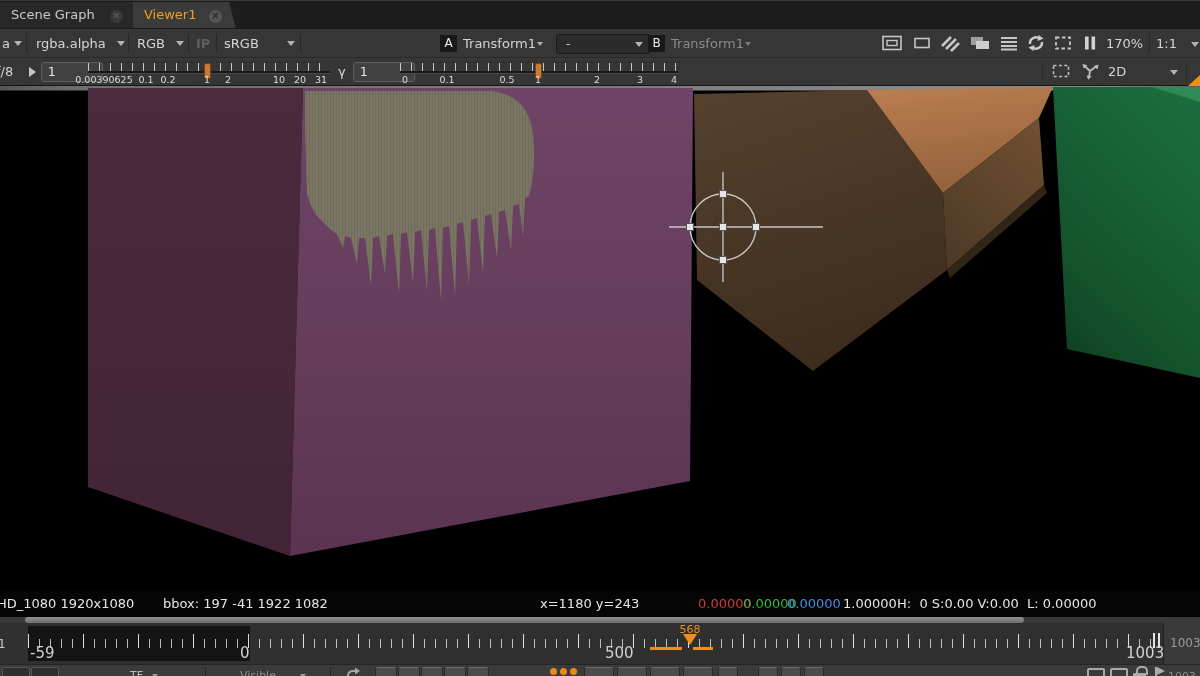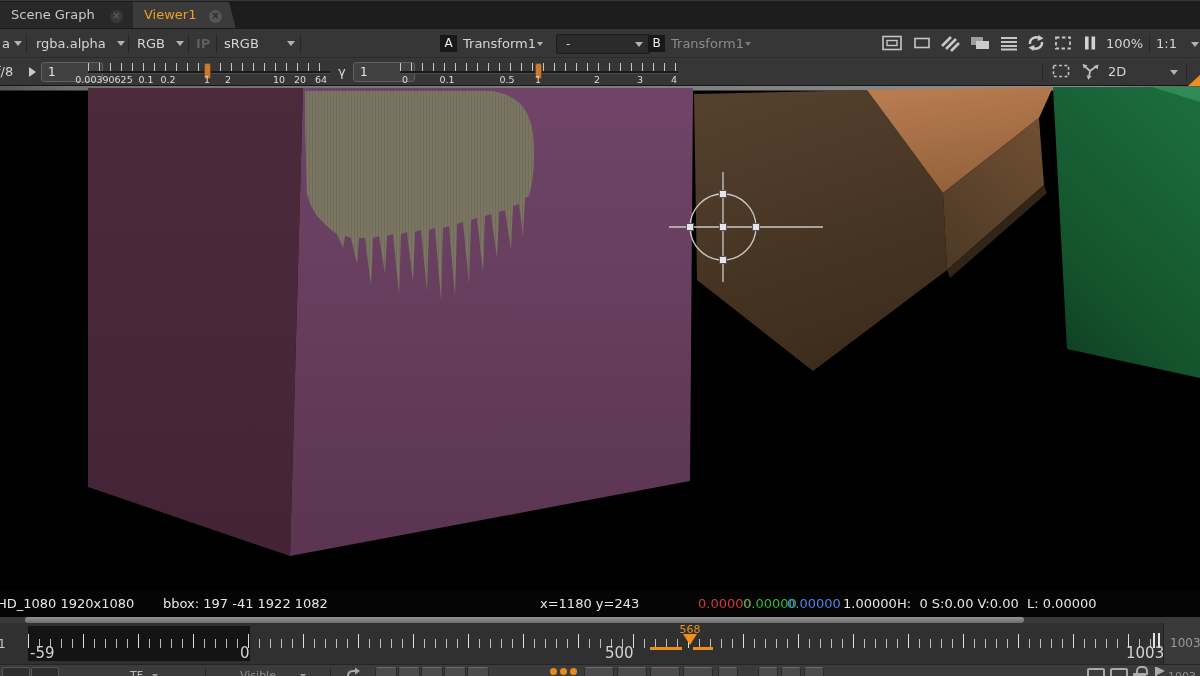--- a/index.html
+++ b/index.html
@@ -168,42 +168,42 @@
       <path d="M9.5,17 L4.5,13.5 L10.5,11 Z" fill="#cccccc"></path>
     </svg>
     <svg class="t1icon" style="left:1052px;" width="22" height="18" viewBox="0 0 22 18">
       <rect x="4" y="3.5" width="14" height="11" fill="none" stroke="#c6c6c6" stroke-width="1.8" stroke-dasharray="3.5 2.5"></rect>
     </svg>
     <svg class="t1icon" style="left:1080px;" width="20" height="18" viewBox="0 0 20 18">
       <rect x="5" y="2.5" width="3.6" height="13" fill="#d2d2d2"></rect>
       <rect x="11.5" y="2.5" width="3.6" height="13" fill="#d2d2d2"></rect>
     </svg>
 
-    <span class="tlabel" style="left:1106px;">100%</span>
+    <span class="tlabel" style="left:1106px;">170%</span>
     <span class="vsep" style="left:1149px;"></span>
     <span class="tlabel" style="left:1156px;">1:1</span>
     <span class="darr" style="left:1191px;top:13px;"></span>
   </div>
 
   <div class="toolbar2">
     <span class="tlabel" style="left:-4px;top:6px;">f/8</span>
     <span class="expander"></span>
     <div class="numbox" style="left:41px;">1</div>
 
     <div class="slider-ticks" style="left:88px;width:242px;"></div>
     <div class="slider-track" style="left:88px;width:242px;"></div>
     <div class="slider-handle" style="left:204px;"></div>
     <span class="tickline" style="left:104px;">0.00390625</span>
     <span class="tickline" style="left:146px;">0.1</span>
     <span class="tickline" style="left:168px;">0.2</span>
     <span class="tickline" style="left:207px;">1</span>
     <span class="tickline" style="left:228px;">2</span>
     <span class="tickline" style="left:279px;">10</span>
     <span class="tickline" style="left:300px;">20</span>
-    <span class="tickline" style="left:321px;">64</span>
+    <span class="tickline" style="left:321px;">31</span>
 
     <span class="tlabel" style="left:338px;top:6px;">γ</span>
     <div class="numbox" style="left:353px;">1</div>
 
     <div class="slider-ticks" style="left:400px;width:278px;"></div>
     <div class="slider-track" style="left:400px;width:278px;"></div>
     <div class="slider-handle" style="left:535px;"></div>
     <span class="tickline" style="left:405px;">0</span>
     <span class="tickline" style="left:447px;">0.1</span>
     <span class="tickline" style="left:507px;">0.5</span>

